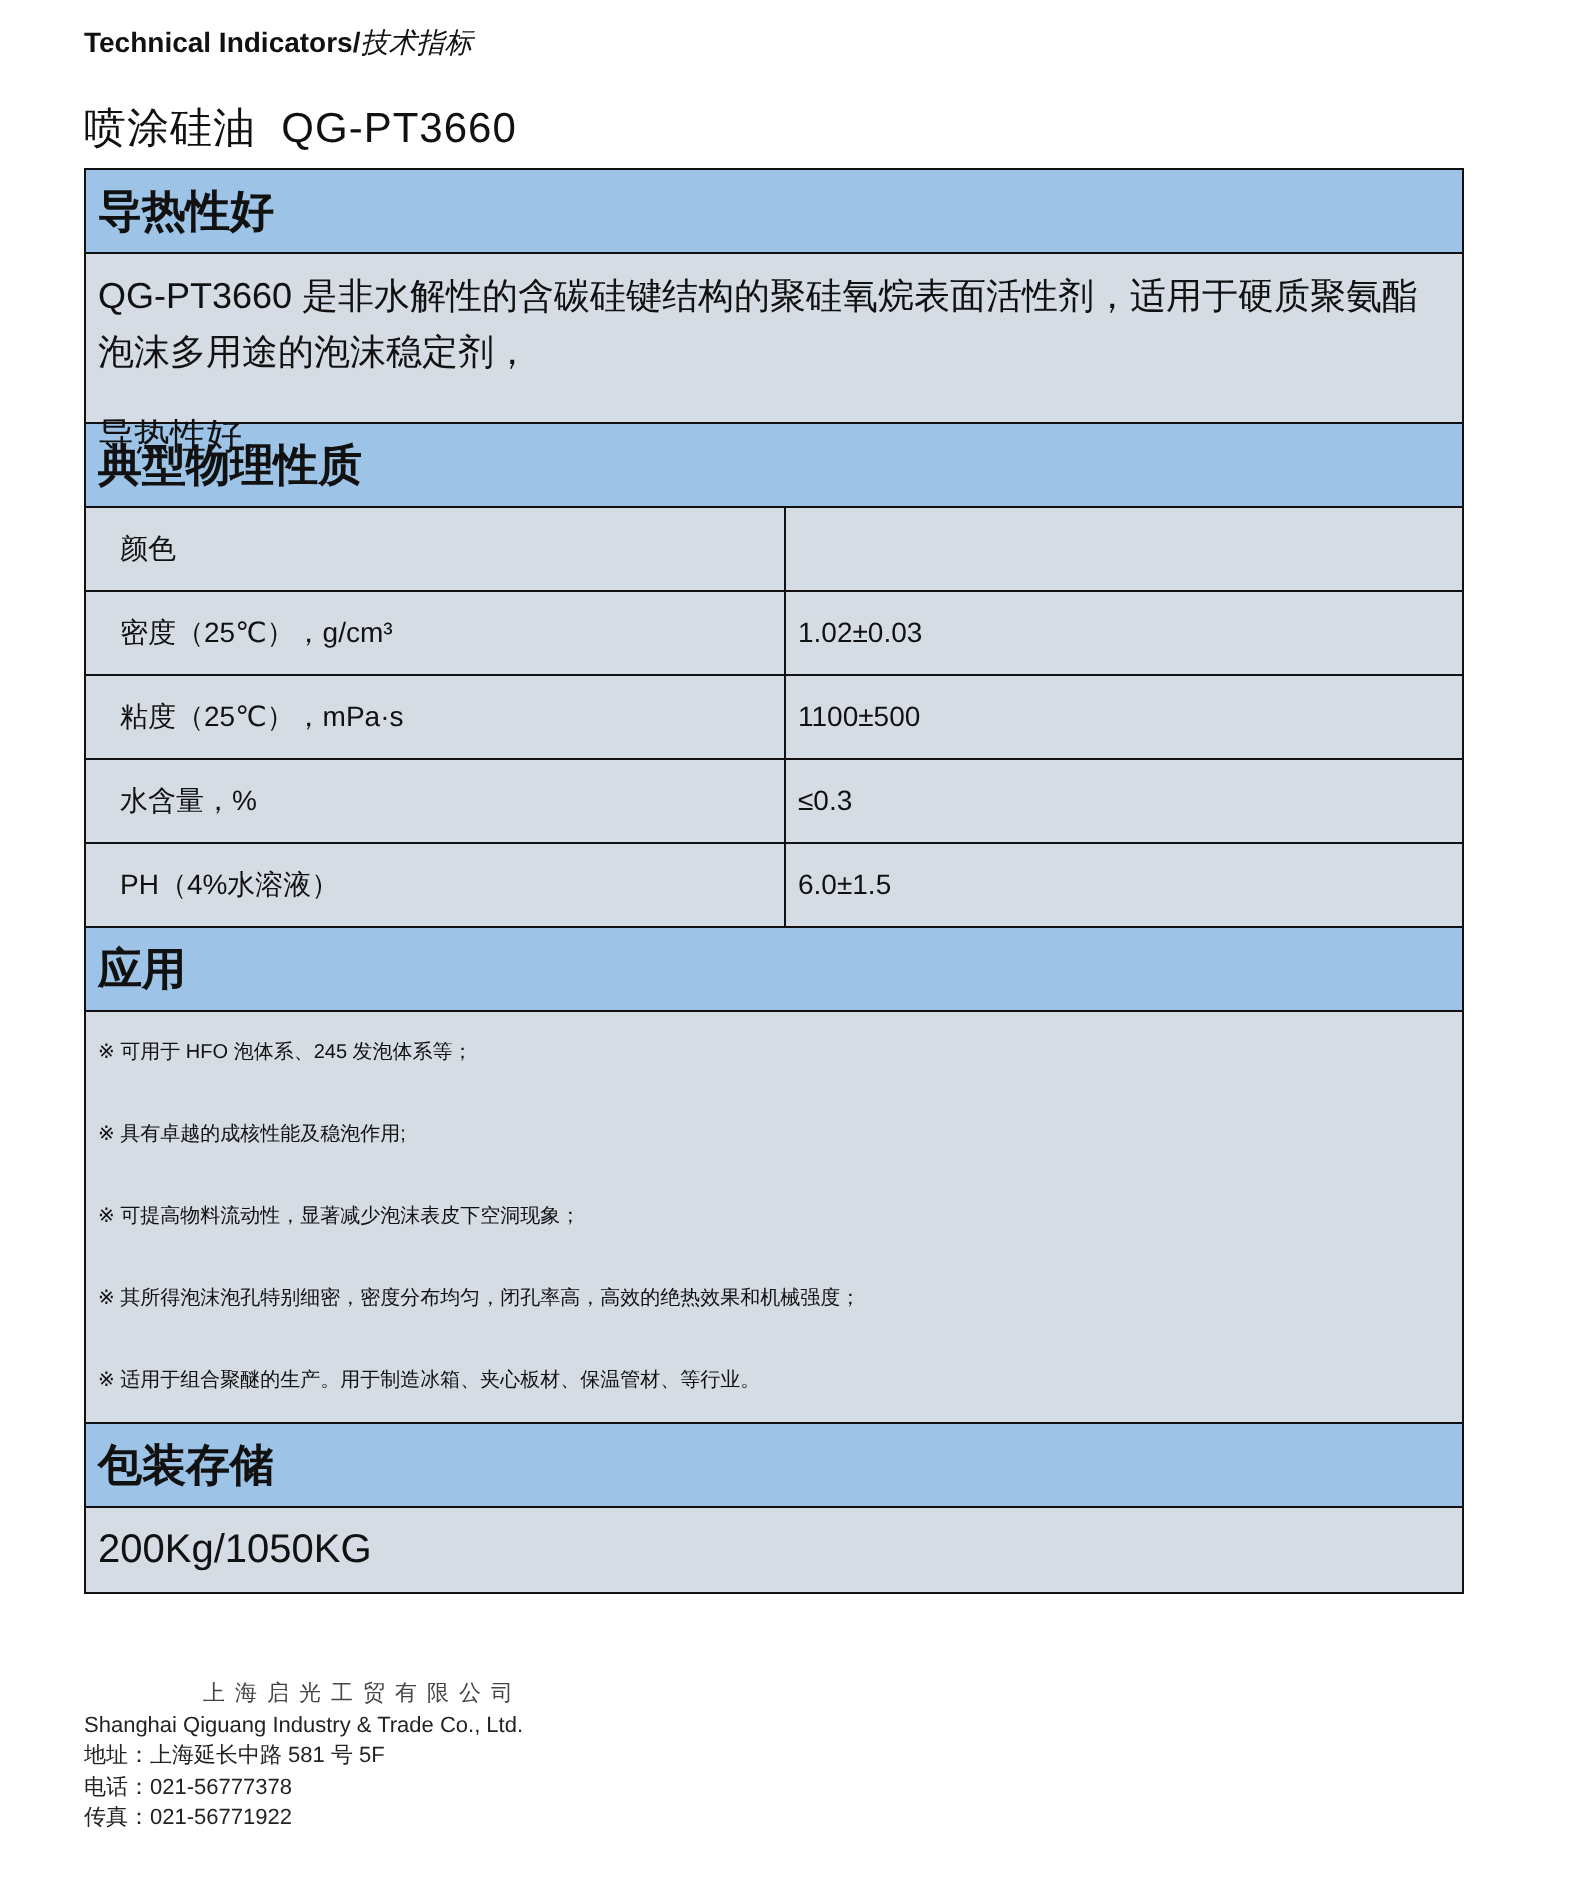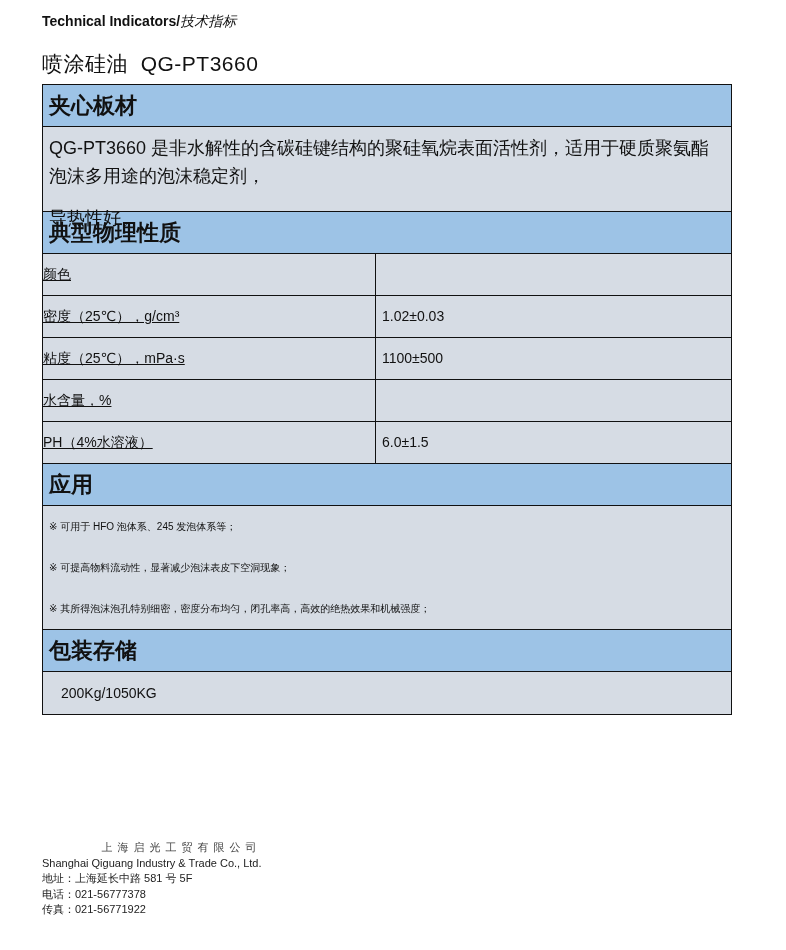--- a/index.html
+++ b/index.html
@@ -6,71 +6,74 @@
   body { width: 786px; height: 950px; position: relative; font-family: "Liberation Sans", "DejaVu Sans", sans-serif; color: #111; }
   .doc-label { position: absolute; left: 42px; top: 13px; font-size: 14px; font-weight: bold; }
   .doc-label .cn { font-weight: normal; font-style: italic; }
   .product-title { position: absolute; left: 42px; top: 50px; font-size: 21px; font-weight: normal; letter-spacing: 0.5px; }
   .sheet { position: absolute; left: 42px; top: 84px; width: 688px; border: 1.5px solid #111; background: #d6dce4; }
   .sec-head { background: #9dc3e6; height: 41px; border-bottom: 1.5px solid #111; font-size: 22px; font-weight: bold; line-height: 41px; padding-left: 6px; }
   .sec-head.topb { border-top: 1.5px solid #111; }
   .intro { padding: 7px 6px 0 6px; font-size: 18px; line-height: 42px; height: 77px; }
   .prop-row { display: flex; height: 41px; border-bottom: 1.5px solid #111; font-size: 14px; line-height: 41px; }
   .prop-row:last-child { border-bottom: none; }
-  .prop-name { width: 332px; padding-left: 0; border-right: 1.5px solid #111; text-decoration: underline; }
+  .prop-name { width: 332px; padding-left: 17px; border-right: 1.5px solid #111; }
   .prop-value { flex: 1; padding-left: 6px; }
   .apps { padding: 0 6px; font-size: 10px; }
   .app-item { height: 41px; line-height: 41px; }
-  .pack { height: 42px; line-height: 42px; font-size: 14px; padding-left: 18px; }
+  .pack { height: 42px; line-height: 42px; font-size: 20px; padding-left: 6px; }
   .footer { position: absolute; left: 42px; top: 840px; font-size: 11px; line-height: 15.5px; color: #222; }
   .footer .cn-company { letter-spacing: 5px; color: #444; font-family: "Liberation Serif", "DejaVu Serif", serif; text-align: right; }
 </style>
 </head>
 <body>
 
 <div class="doc-label">
   <span>Technical Indicators/</span><span class="cn">技术指标</span>
 </div>
 
 <div class="product-title" style="white-space:pre;">喷涂硅油  QG-PT3660</div>
 
 <div class="sheet">
-  <div class="sec-head">夹心板材</div>
+  <div class="sec-head">导热性好</div>
   <div class="intro">
     <div style="line-height:28px;">QG-PT3660 是非水解性的含碳硅键结构的聚硅氧烷表面活性剂，适用于硬质聚氨酯泡沫多用途的泡沫稳定剂，</div>
     <div style="line-height:28px;margin-top:14px;">导热性好。</div>
   </div>
 
   <div class="sec-head topb">典型物理性质</div>
   <div>
     <div class="prop-row">
       <div class="prop-name">颜色</div>
     </div>
     <div class="prop-row">
       <div class="prop-name">密度（25℃），g/cm³</div>
       <div class="prop-value">1.02±0.03</div>
     </div>
     <div class="prop-row">
       <div class="prop-name">粘度（25℃），mPa·s</div>
       <div class="prop-value">1100±500</div>
     </div>
     <div class="prop-row">
       <div class="prop-name">水含量，%</div>
+      <div class="prop-value">≤0.3</div>
     </div>
     <div class="prop-row">
       <div class="prop-name">PH（4%水溶液）</div>
       <div class="prop-value">6.0±1.5</div>
     </div>
   </div>
 
   <div class="sec-head topb">应用</div>
   <div class="apps">
     <div class="app-item">※ 可用于  HFO 泡体系、245 发泡体系等；</div>
+    <div class="app-item">※ 具有卓越的成核性能及稳泡作用;</div>
     <div class="app-item">※ 可提高物料流动性，显著减少泡沫表皮下空洞现象；</div>
     <div class="app-item">※ 其所得泡沫泡孔特别细密，密度分布均匀，闭孔率高，高效的绝热效果和机械强度；</div>
+    <div class="app-item">※ 适用于组合聚醚的生产。用于制造冰箱、夹心板材、保温管材、等行业。</div>
   </div>
 
   <div class="sec-head topb">包装存储</div>
   <div class="pack">200Kg/1050KG</div>
 </div>
 
 <div class="footer">
   <div class="cn-company">上海启光工贸有限公司</div>
   <div>Shanghai Qiguang Industry &amp; Trade Co., Ltd.</div>
   <div>地址：上海延长中路 581 号 5F</div>

